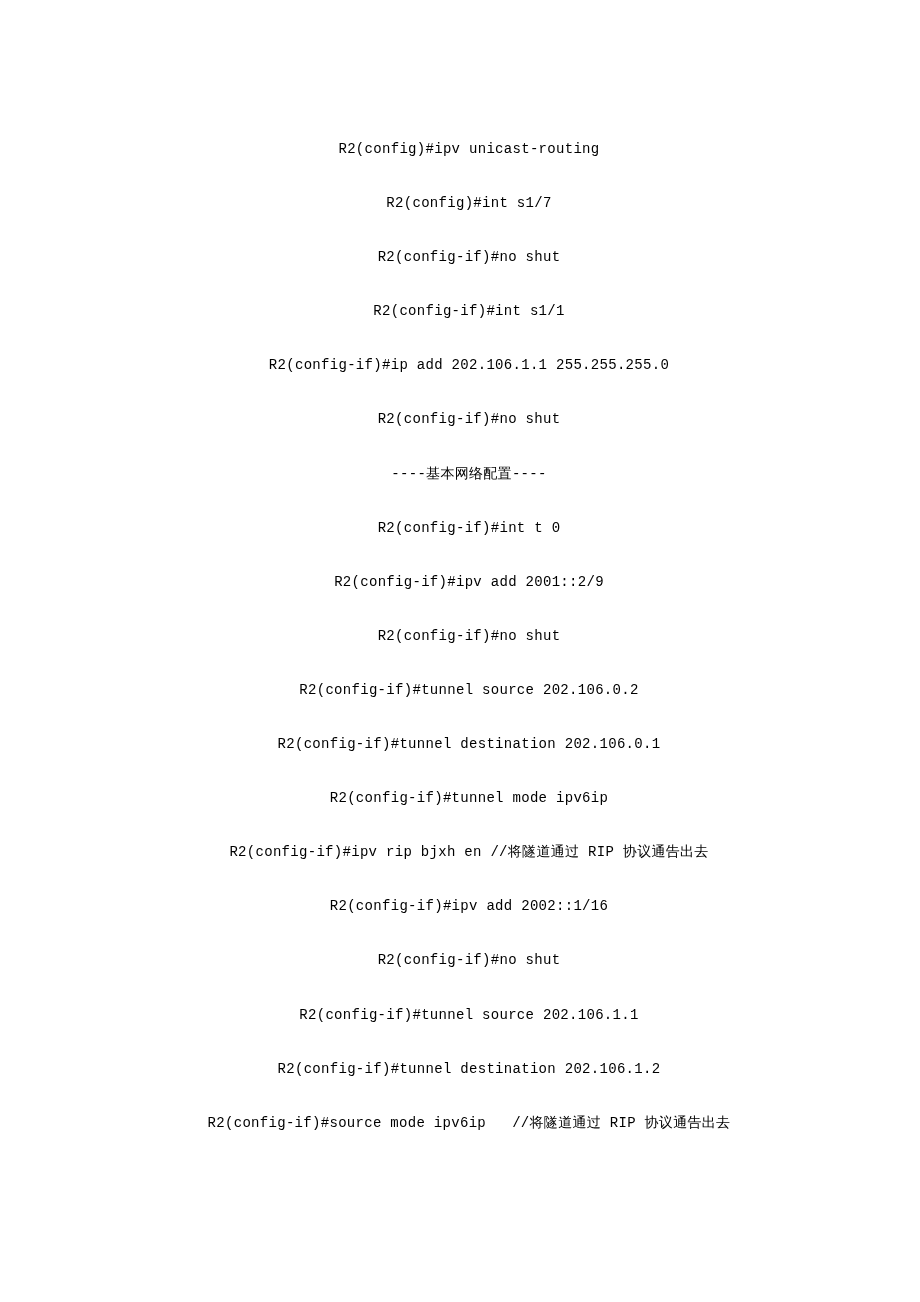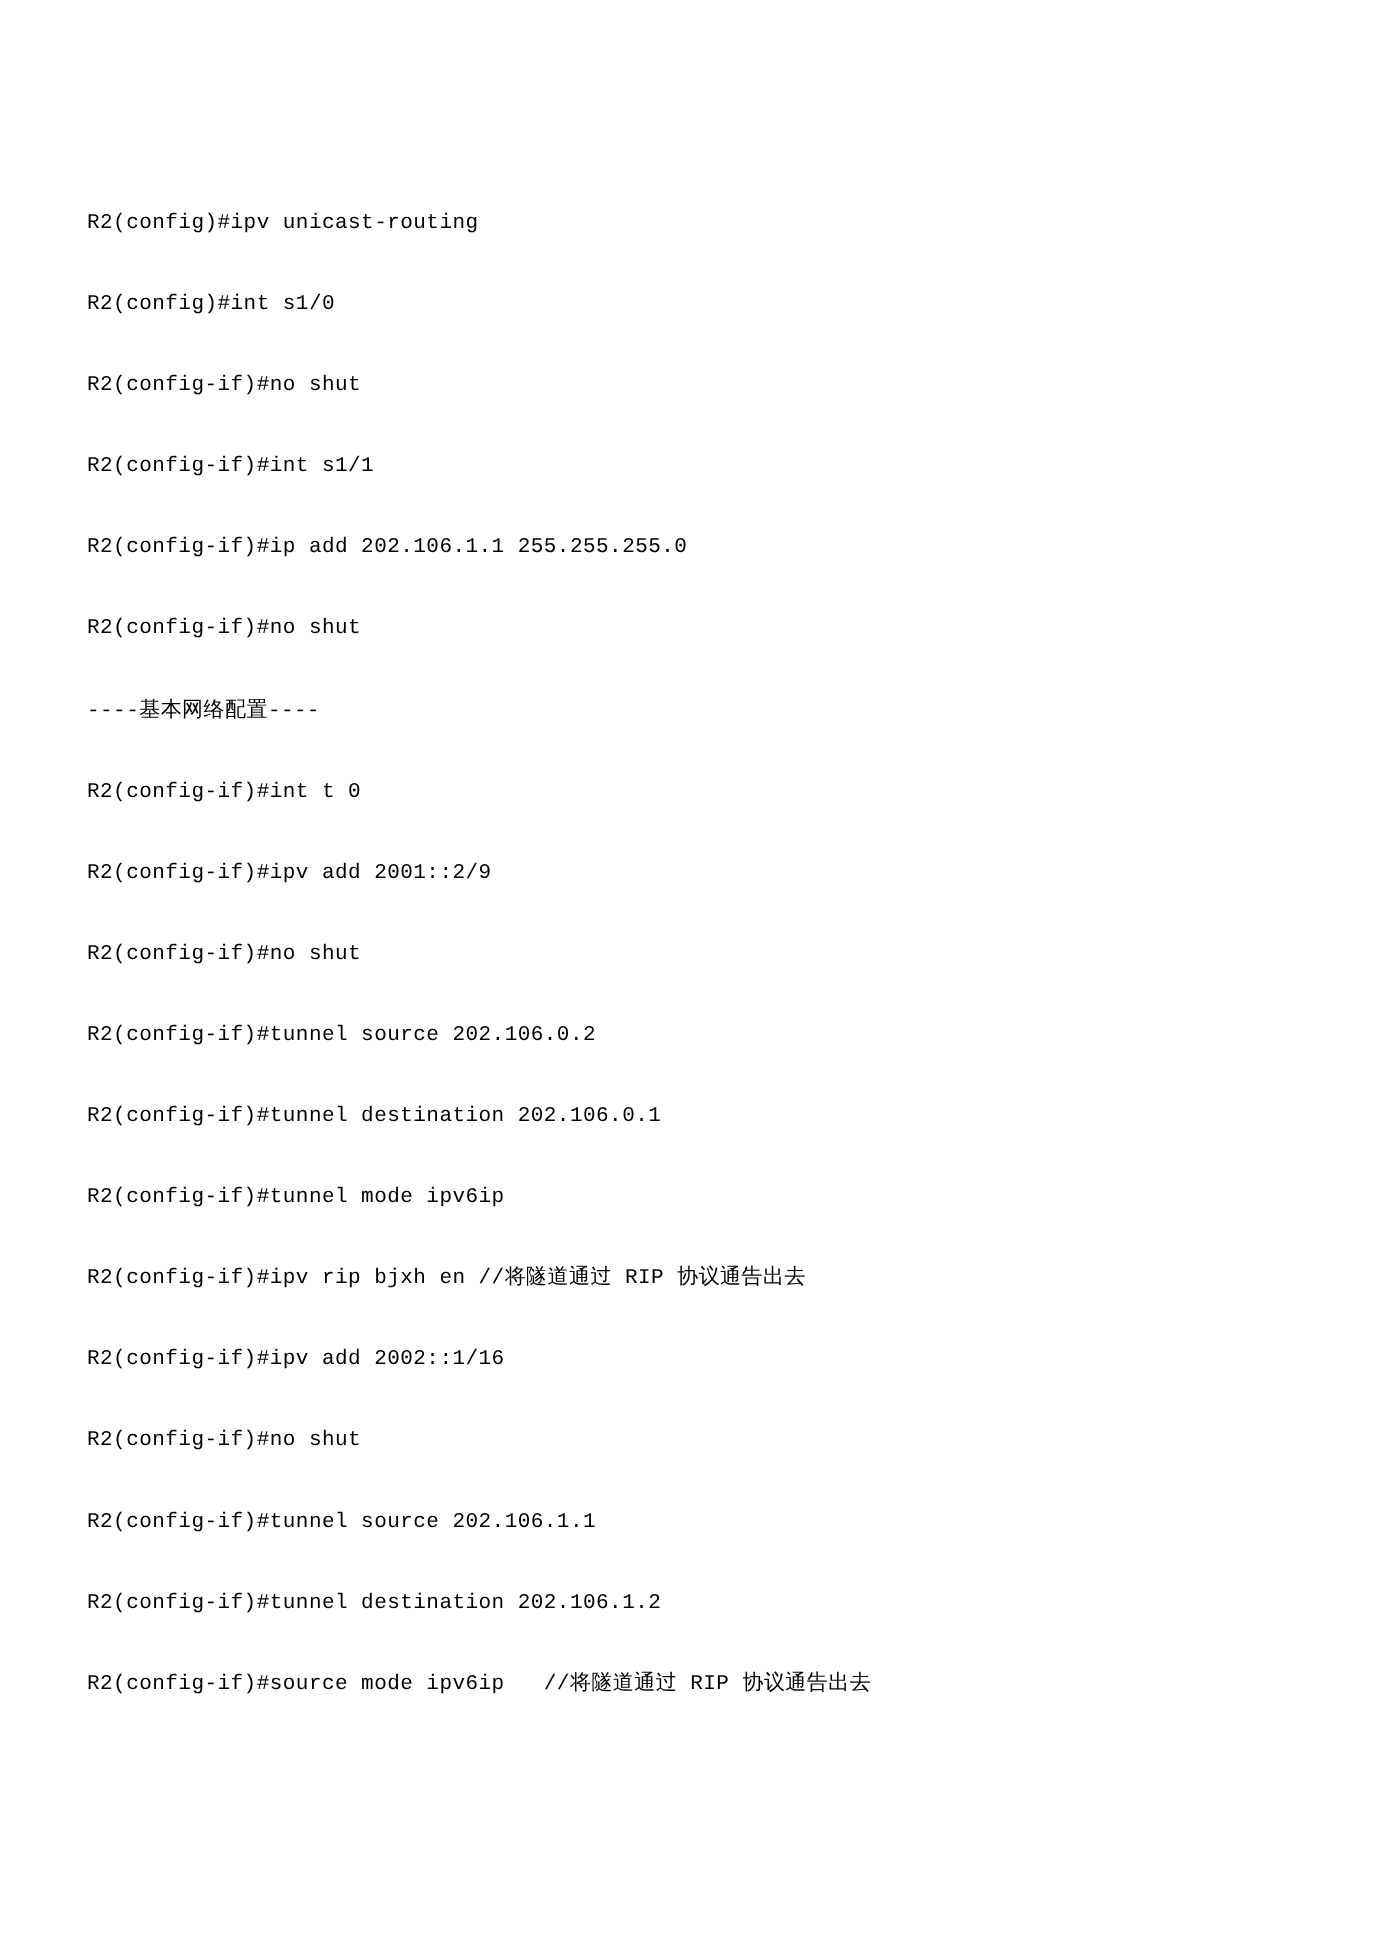--- a/index.html
+++ b/index.html
@@ -7,36 +7,37 @@
     padding: 0;
     background: #ffffff;
     width: 920px;
     height: 1302px;
     font-family: "SimSun", "宋体", "Courier New", monospace;
     font-size: 14px;
     color: #000000;
   }
   .content {
     padding-top: 140px;
-    padding-left: 58px;
+    padding-left: 118px;
     padding-right: 100px;
+    text-align: center;
   }
   .line {
     line-height: 1.4;
     margin-bottom: 34.5px;
     white-space: pre;
     letter-spacing: 0.3px;
   }
 </style>
 </head>
 <body>
 
 <div class="content">
   <div class="line">R2(config)#ipv unicast-routing</div>
-  <div class="line">R2(config)#int s1/0</div>
+  <div class="line">R2(config)#int s1/7</div>
   <div class="line">R2(config-if)#no shut</div>
   <div class="line">R2(config-if)#int s1/1</div>
   <div class="line">R2(config-if)#ip add 202.106.1.1 255.255.255.0</div>
   <div class="line">R2(config-if)#no shut</div>
   <div class="line">----基本网络配置----</div>
   <div class="line">R2(config-if)#int t 0</div>
   <div class="line">R2(config-if)#ipv add 2001::2/9</div>
   <div class="line">R2(config-if)#no shut</div>
   <div class="line">R2(config-if)#tunnel source 202.106.0.2</div>
   <div class="line">R2(config-if)#tunnel destination 202.106.0.1</div>

